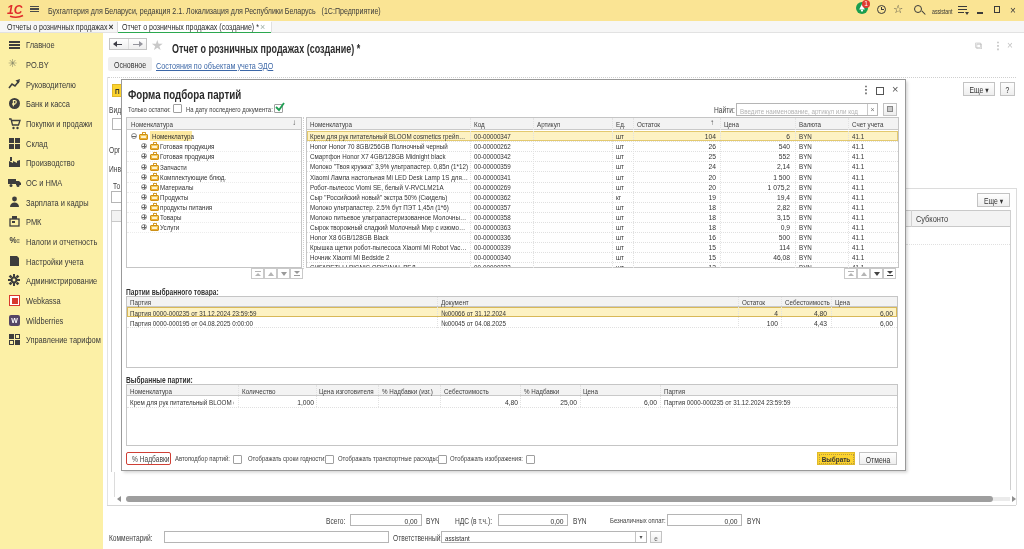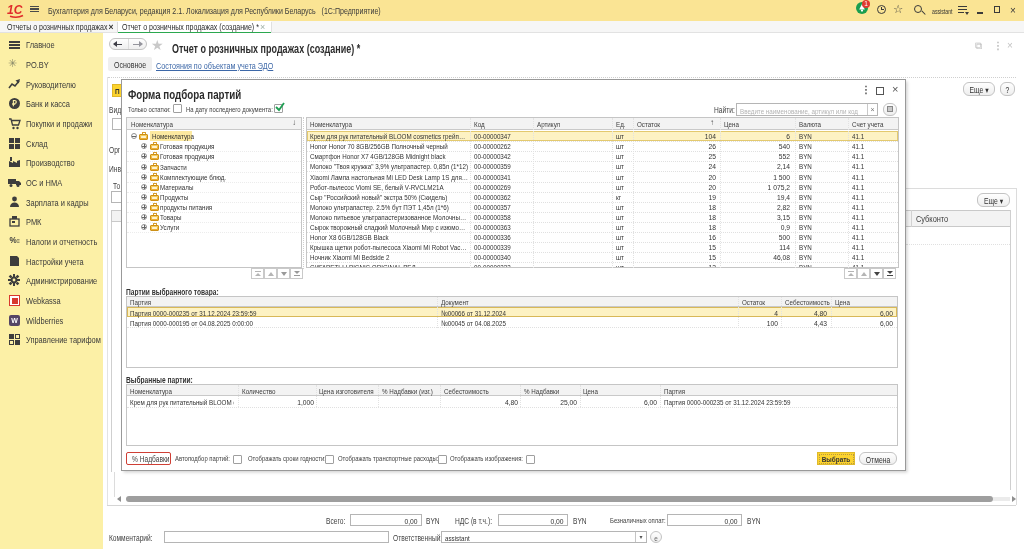--- a/index.html
+++ b/index.html
@@ -13,21 +13,21 @@
   transform:scaleX(0.78); transform-origin:0 50%; }
 .tdr { position:absolute; font-size:8px; color:#323232; white-space:nowrap;
   text-align:right; transform:scaleX(0.84); transform-origin:100% 50%; }
 .th { position:absolute; font-size:8px; color:#3c3c3c; white-space:nowrap;
   transform:scaleX(0.78); transform-origin:0 50%; }
 .lbl7 { position:absolute; font-size:8px; color:#424242; white-space:nowrap;
   transform:scaleX(0.74); transform-origin:0 50%; }
 .sbitem { position:absolute; left:26px; font-size:9px; color:#3a3a3a; white-space:nowrap;
   transform:scaleX(0.83); transform-origin:0 50%; }
 .btn { position:absolute; background:linear-gradient(#fefefe,#eeeeee); border:1px solid #c3c3c3;
-  border-radius:6px; }
+  border-radius:0; }
 .btn > span { position:absolute; width:100%; text-align:center; font-size:8.5px; color:#333;
   transform:scaleX(0.8); transform-origin:50% 50%; white-space:nowrap; }
 .inp { position:absolute; background:#fff; border:1px solid #b5b5b5; font-size:8px; color:#333; }
 .cb { position:absolute; width:9px; height:9px; background:#fff; border:1px solid #9f9f9f; border-radius:1px; }
 .thead { position:absolute; background:#f3f3f3; border-bottom:1px solid #c9c9c9; }
 .tbox { position:absolute; border:1px solid #c5c5c5; background:#fff; }
 .rowline { position:absolute; height:1px; border-top:1px dotted #e0e0e0; }
 </style>
 </head>
 <body>

